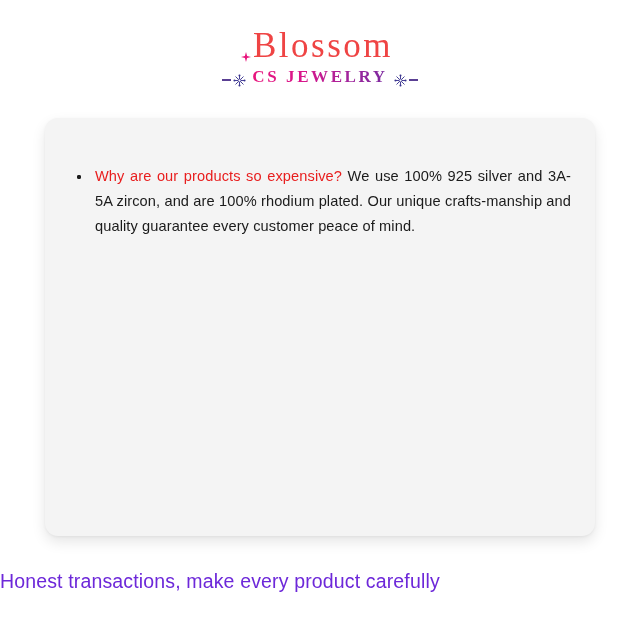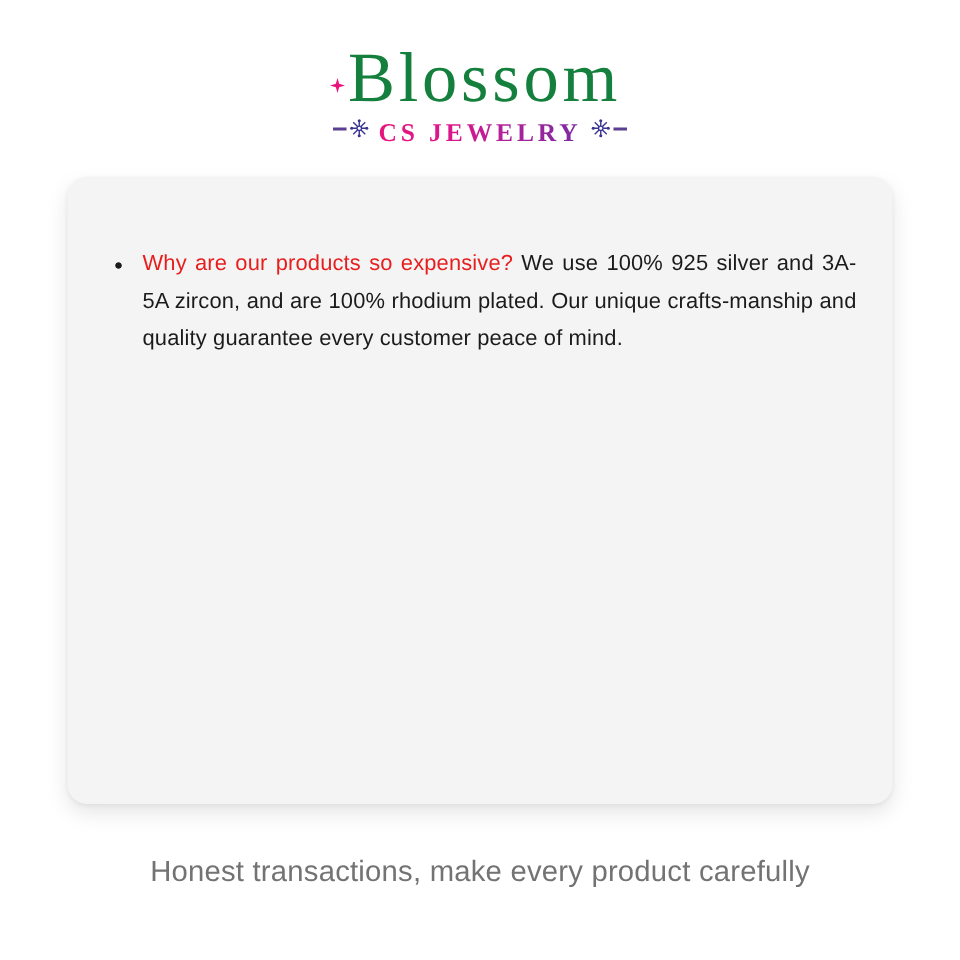--- a/index.html
+++ b/index.html
@@ -18,40 +18,40 @@
   
   .header {
     width: 100%;
     padding-top: 28px;
     text-align: center;
   }
   .wordmark {
     position: relative;
     display: inline-block;
     font-family: "Liberation Serif", "DejaVu Serif", serif;
-    font-size: 47px;
+    font-size: 35px;
     letter-spacing: 2.5px;
-    color: #15803d;
+    color: #ef4444;
     line-height: 1.05;
     font-weight: 400;
     padding-left: 6px;
   }
   .sparkle {
     position: absolute;
     left: -6px;
     top: 24px;
     width: 9px;
     height: 9px;
   }
   .sparkle svg { display: block; }
 
   .subtitle-row {
     margin-top: 2px;
     display: flex;
-    align-items: flex-start;
+    align-items: flex-end;
     justify-content: center;
     gap: 6px;
   }
   .orn {
     display: flex;
     align-items: center;
     gap: 2px;
   }
   .orn .dash {
     width: 9px;
@@ -117,22 +117,22 @@
   .bullet.align-middle .dot { top: 50%; margin-top: -2px; }
 
   .highlight-red { color: #e81e1e; }
 
   
   .footer {
     position: absolute;
     left: 0;
     top: 570px;
     width: 100%;
-    text-align: center;
-    color: #737373;
+    text-align: left;
+    color: #6d28d9;
     font-size: 19.5px;
     letter-spacing: 0.15px;
   }
 </style>
 </head>
 <body>
 
 <div class="header">
 
   <div class="wordmark">

